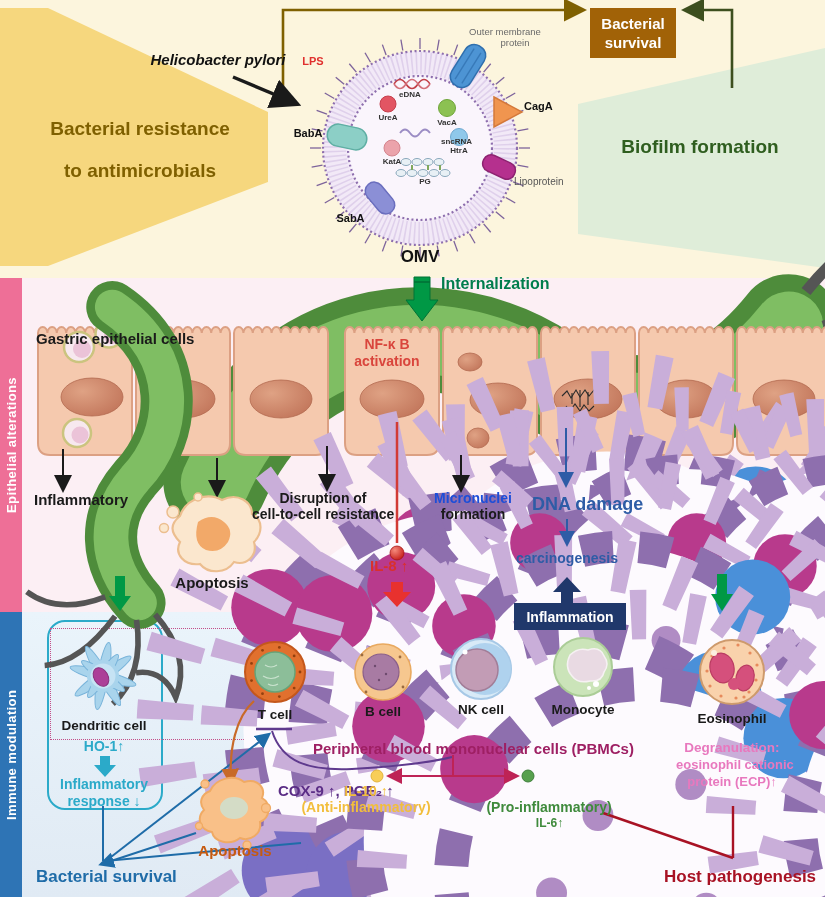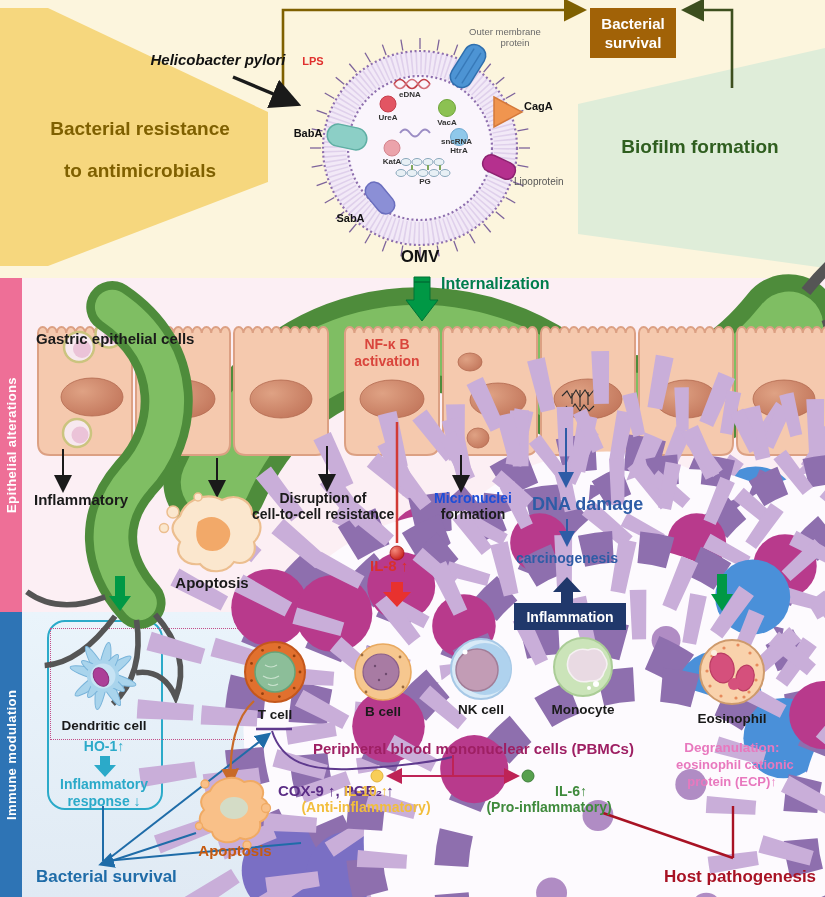--- a/index.html
+++ b/index.html
@@ -448,21 +448,21 @@
   <div class="lbl c" style="left:551px;top:703px;width:64px;font-size:13.5px;color:#1a1a1a;">Monocyte</div>
   <div class="lbl c" style="left:676px;top:712px;width:112px;font-size:13.5px;color:#1a1a1a;">Eosinophil</div>
   <div class="lbl c" style="left:48px;top:739px;width:112px;font-size:14px;color:#2BAAC9;">HO-1↑</div>
   <div class="lbl c" style="left:48px;top:777px;width:112px;font-size:14px;color:#2BAAC9;">Inflammatory</div>
   <div class="lbl c" style="left:48px;top:794px;width:112px;font-size:14px;color:#2BAAC9;">response ↓</div>
   <div class="lbl" style="left:313px;top:741px;font-size:15px;color:#9E1F63;">Peripheral blood mononuclear cells (PBMCs)</div>
   <div class="lbl" style="left:278px;top:783px;font-size:15px;color:#5B2D86;">COX-9 ↑, PGE₂ ↑</div>
   <div class="lbl c" style="left:190px;top:843px;width:90px;font-size:15px;color:#C55A11;">Apoptosis</div>
   <div class="lbl c" style="left:326px;top:784px;width:80px;font-size:14px;color:#F2BE3C;">IL-10 ↑</div>
   <div class="lbl c" style="left:300px;top:800px;width:132px;font-size:14px;color:#F2BE3C;">(Anti-inflammatory)</div>
-  <div class="lbl c" style="left:512px;top:784px;width:75px;font-size:14px;color:#3F8A3C;text-align:right;">IL-6↑</div>
+  <div class="lbl c" style="left:512px;top:817px;width:75px;font-size:12px;color:#3F8A3C;">IL-6↑</div>
   <div class="lbl c" style="left:486px;top:800px;width:126px;font-size:14px;color:#3F8A3C;">(Pro-inflammatory)</div>
   <div class="lbl c" style="left:676px;top:741px;width:112px;font-size:13.5px;color:#E878BE;">Degranulation:</div>
   <div class="lbl c" style="left:676px;top:758px;width:112px;font-size:13px;color:#E878BE;">eosinophil cationic</div>
   <div class="lbl c" style="left:676px;top:775px;width:112px;font-size:13px;color:#E878BE;">protein (ECP)↑</div>
   <div class="lbl" style="left:36px;top:868px;font-size:17px;color:#1F6CA8;">Bacterial survival</div>
   <div class="lbl" style="left:664px;top:868px;font-size:17px;color:#A81224;">Host pathogenesis</div>
 
 </div>
 
 </body></html>

